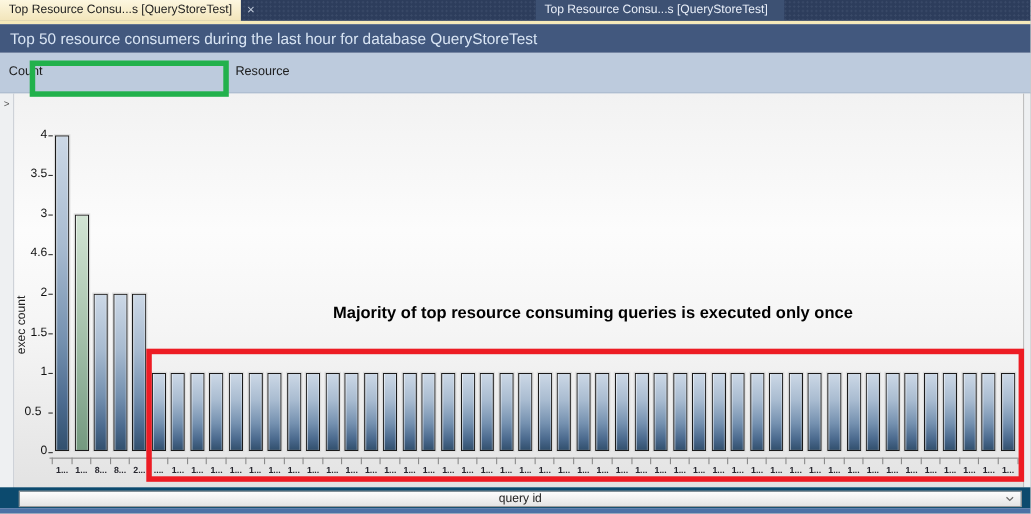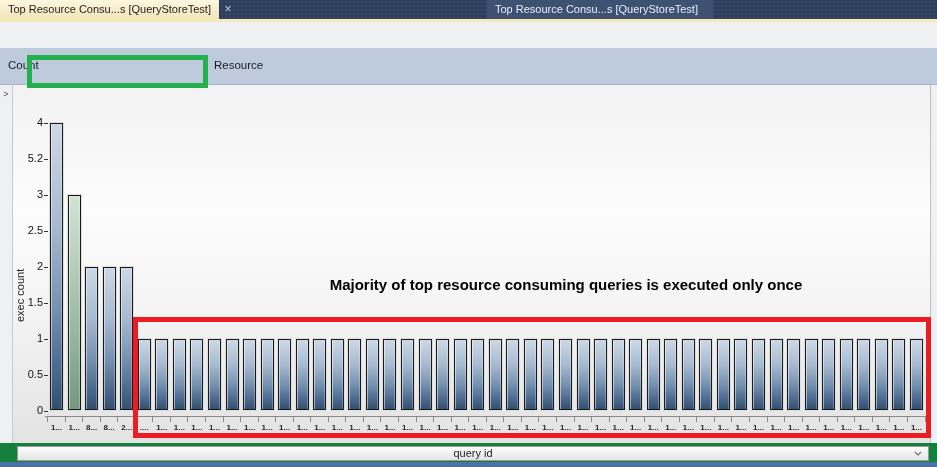--- a/index.html
+++ b/index.html
@@ -67,25 +67,25 @@
   .ytick-label { position:absolute; width:26px; left:4px; text-align:right; font-size:11px; color:#111; }
   .ytick-dash { position:absolute; left:31px; width:4px; height:1px; background:#333; }
   .baseline { position:absolute; left:32px; top:331px; width:880px; height:1px; background:#8a8a8a; }
   .xtick { position:absolute; top:331px; width:1px; height:6px; background:#8a8a8a; }
   .bar { position:absolute; width:13px; border:1px solid #1a1a1a; outline:1px solid #dedede;
          background:linear-gradient(180deg,#ccd8e6 0%,#a8bbd0 35%,#7591b0 65%,#4c6b8f 85%,#32506e 100%);
          box-shadow:inset 1px 0 0 rgba(255,255,255,.5), inset -1px 0 0 rgba(255,255,255,.25); }
   .bar.green { background:linear-gradient(180deg,#d2e4d4 0%,#b4cdb8 35%,#92b29b 70%,#74997f 100%); }
   .bar-label { position:absolute; top:338px; width:24px; text-align:center;
                font-size:8px; font-weight:bold; color:#26262e; white-space:nowrap; }
-  .note { position:absolute; left:253px; top:191px; width:600px; text-align:center;
+  .note { position:absolute; left:226px; top:191px; width:600px; text-align:center;
           font-size:15px; font-weight:bold; color:#000; }
 
   
-  .bottom-panel { position:absolute; left:0; top:443px; width:937px; height:19px; background:#15803d; }
+  .bottom-panel { position:absolute; left:0; top:443px; width:937px; height:19px; background:#0c4a6e; }
   .xaxis-bar { position:absolute; left:17px; top:3px; width:912px; height:15px;
                background:linear-gradient(#fdfdfd,#e4e4e4); border:1px solid #9a9a9a;
                font-size:11px; color:#222; text-align:center; line-height:13px; }
   .xaxis-bar svg { position:absolute; right:6px; top:4px; }
   .bottom-blue { position:absolute; left:0; top:462px; width:937px; height:5px; background:#4c71a5; }
 </style>
 </head>
 <body>
 
 <div class="screen">
@@ -94,20 +94,21 @@
     <div class="tab active" style="left:0;width:219px;">
       <span>Top Resource Consu...s [QueryStoreTest]</span>
     </div>
     <div class="tab-close" style="left:219px;">×</div>
     <div class="tab inactive" style="left:487px;width:226px;">
       <span>Top Resource Consu...s [QueryStoreTest]</span>
     </div>
   </div>
   <div class="tab-underline"></div>
 
+  <div class="titlebar">Top 50 resource consumers during the last hour for database QueryStoreTest</div>
 
   <div class="toolbar">
     <span class="tb-label" style="left:8px;">Count</span>
     <span class="tb-label" style="left:214px;">Resource</span>
 
     <div class="tb-sep" style="left:708px;"></div>
     <div class="tb-btn" style="left:716px;">
       <span class="icon-frame">
         <svg width="14" height="14" viewBox="0 0 16 16">
           <path d="M12.6 6.6A5 5 0 0 0 4.2 4.4" fill="none" stroke="#2f9e44" stroke-width="1.8"></path>
@@ -350,33 +351,33 @@
         <div class="bar" style="left: 879.4px; top: 254px; height: 71px;"></div>
         <div class="xtick" style="left: 876.4px;"></div>
         <div class="bar-label" style="left: 873.9px;">1...</div>
         <div class="bar" style="left: 896.95px; top: 254px; height: 71px;"></div>
         <div class="xtick" style="left: 893.95px;"></div>
         <div class="bar-label" style="left: 891.45px;">1...</div>
         <div class="xtick" style="left: 911.5px;"></div>
       </div>
   <div class="ytick-label" style="top: 319px;">0</div>
       <div class="ytick-dash" style="top: 326px;"></div>
-      <div class="ytick-label" style="top: 283px;">0.5</div>
+      <div class="ytick-label" style="top: 283px; text-align: center;">0.5</div>
       <div class="ytick-dash" style="top: 290px;"></div>
       <div class="ytick-label" style="top: 247px;">1</div>
       <div class="ytick-dash" style="top: 254px;"></div>
       <div class="ytick-label" style="top: 211px;">1.5</div>
       <div class="ytick-dash" style="top: 218px;"></div>
       <div class="ytick-label" style="top: 175px;">2</div>
       <div class="ytick-dash" style="top: 182px;"></div>
-      <div class="ytick-label" style="top: 139px;">2.5</div>
+      <div class="ytick-label" style="top: 139px;">4.6</div>
       <div class="ytick-dash" style="top: 146px;"></div>
       <div class="ytick-label" style="top: 103px;">3</div>
       <div class="ytick-dash" style="top: 110px;"></div>
-      <div class="ytick-label" style="top: 67px;">5.2</div>
+      <div class="ytick-label" style="top: 67px;">3.5</div>
       <div class="ytick-dash" style="top: 74px;"></div>
       <div class="ytick-label" style="top: 31px;">4</div>
       <div class="ytick-dash" style="top: 38px;"></div>
     </div>
 
   <div class="right-strip"></div>
 
   <div class="bottom-panel">
     <div class="xaxis-bar">
       <span>query id</span>

